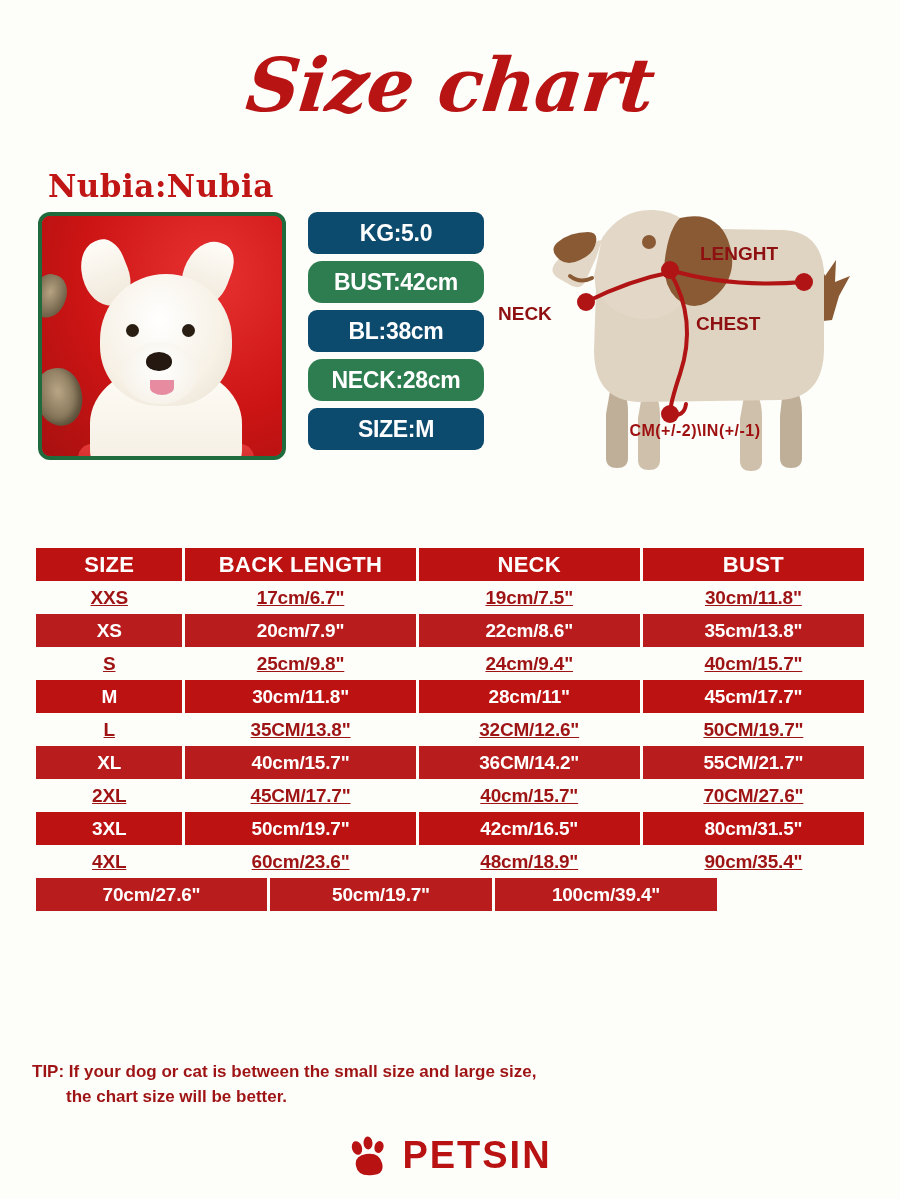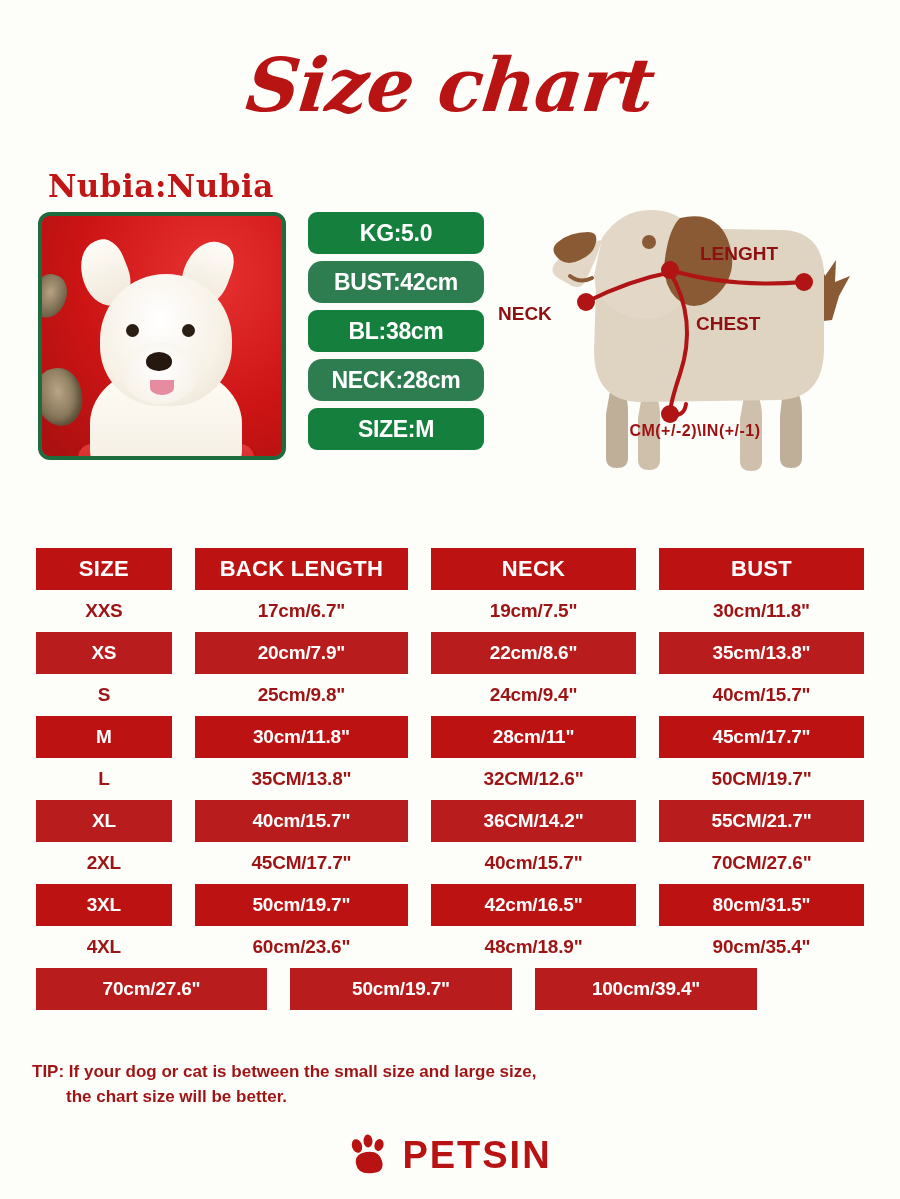--- a/index.html
+++ b/index.html
@@ -134,21 +134,21 @@
     display: flex;
     align-items: center;
     justify-content: center;
     color: #ffffff;
     font-weight: bold;
     font-size: 23px;
     letter-spacing: -0.3px;
     margin-bottom: 7px;
     font-family: "Liberation Sans", sans-serif;
   }
-  .tag.red { background: #15803d; }
+  .tag.red { background: #0c4a6e; }
   .tag.green { background: #2e7d50; border-radius: 14px; }
 
   
   .diagram {
     position: absolute;
     left: 484px;
     top: 30px;
     width: 390px;
     height: 320px;
   }
@@ -164,21 +164,21 @@
     letter-spacing: 0.5px;
   }
 
   
   .table {
     position: absolute;
     left: 36px;
     top: 548px;
     width: 828px;
   }
-  .trow { display: flex; height: 42px; gap: 20px; }
+  .trow { display: flex; height: 33px; }
   .trow .cell {
     display: flex;
     align-items: center;
     justify-content: center;
     font-size: 19px;
     font-weight: bold;
     letter-spacing: -0.2px;
     margin-right: 3px;
   }
   .trow .cell:last-child { margin-right: 0; }
@@ -188,42 +188,42 @@
   .c-bust { width: 222px; }
 
   .trow.head .cell {
     background: #bd1212;
     color: #fff;
     font-size: 22px;
     letter-spacing: 0.3px;
   }
   .trow.red .cell   { background: #bd1212; color: #fff; }
   .trow.green .cell { background: #b91c1c; color: #fff; }
-  .trow.plain .cell { background: transparent; color: #9e1414; }
+  .trow.plain .cell { background: transparent; color: #9e1414; text-decoration: underline; }
 
   
   .tip {
     position: absolute;
     left: 32px;
     top: 1060px;
     width: 700px;
     color: #9e1414;
     font-size: 17px;
     font-weight: bold;
     line-height: 1.45;
   }
   .tip .l2 { padding-left: 34px; display: block; }
 
   
   .footer {
     position: absolute;
     left: 0; right: 0;
     top: 1134px;
     display: flex;
-    align-items: flex-start;
+    align-items: center;
     justify-content: center;
     gap: 10px;
   }
   .brand {
     font-size: 38px;
     font-weight: bold;
     color: #b81212;
     letter-spacing: 2px;
     font-family: "Liberation Sans", sans-serif;
   }

